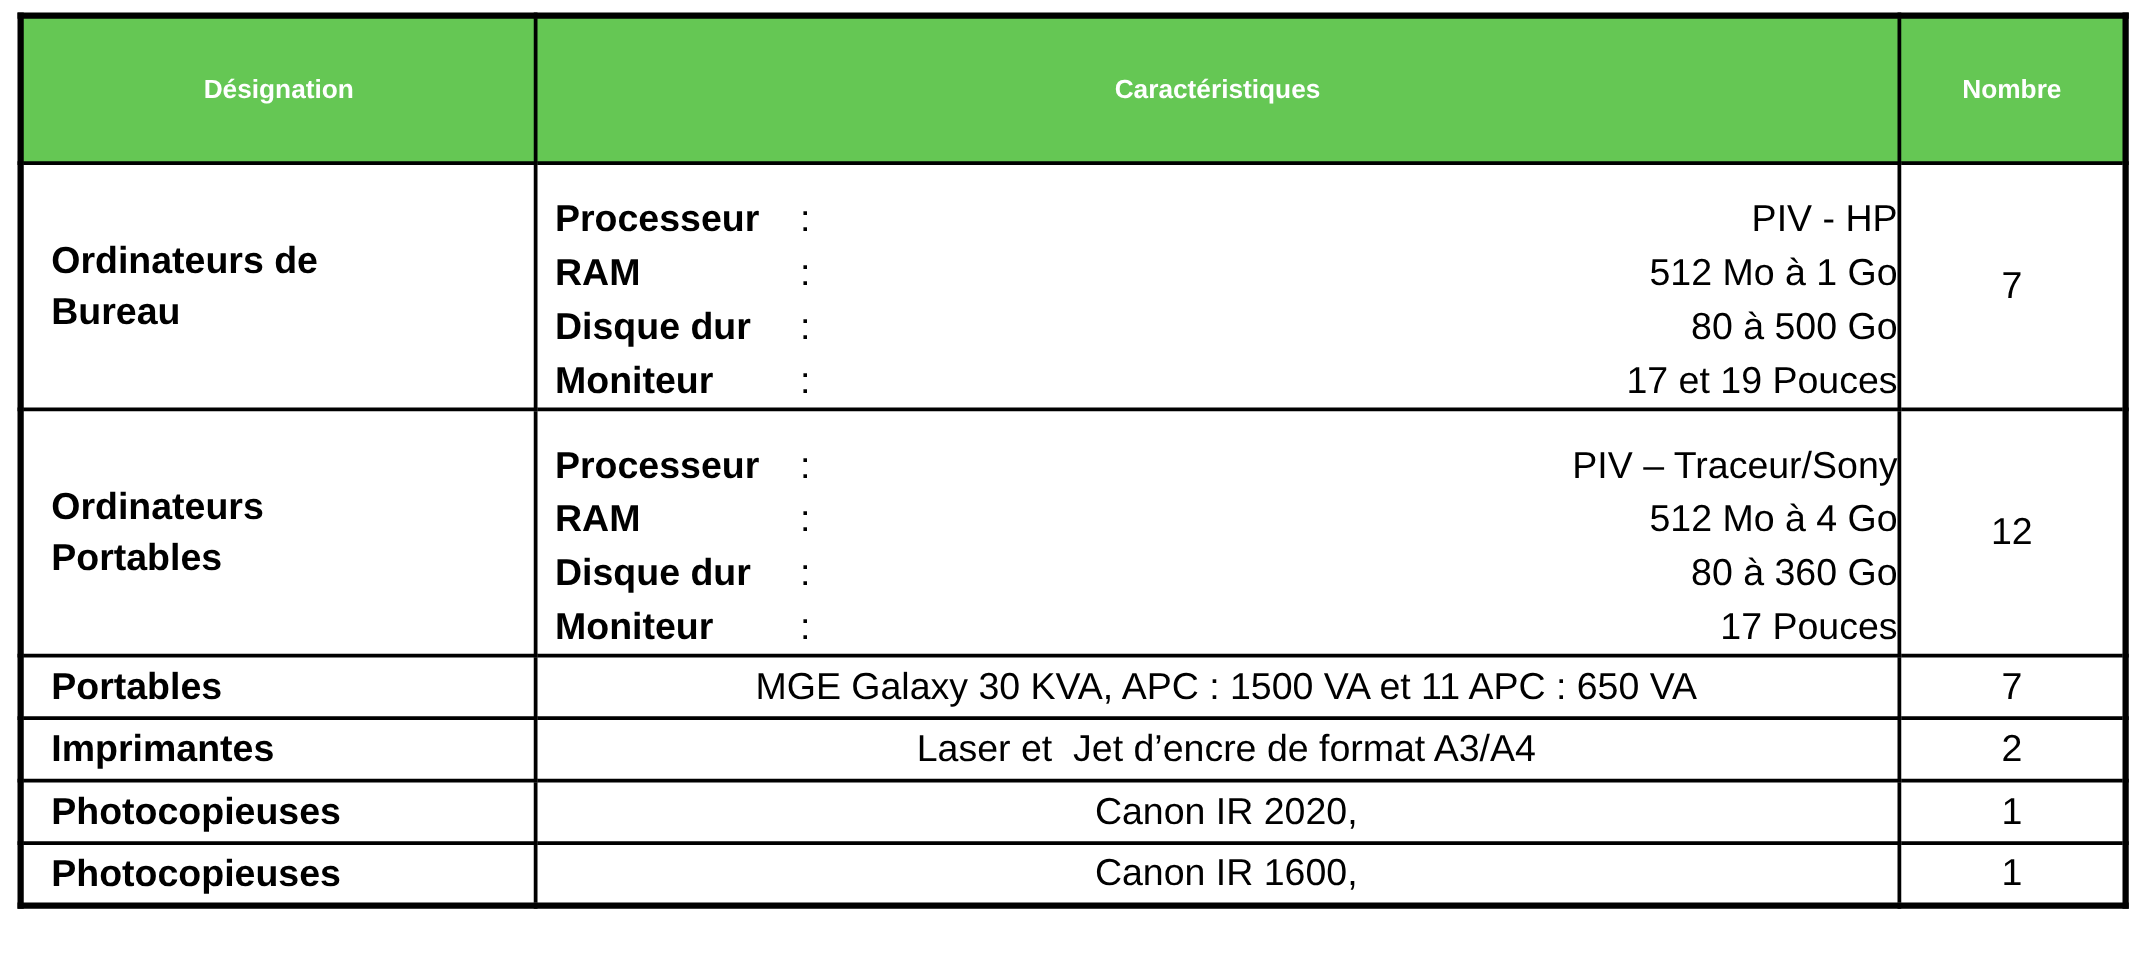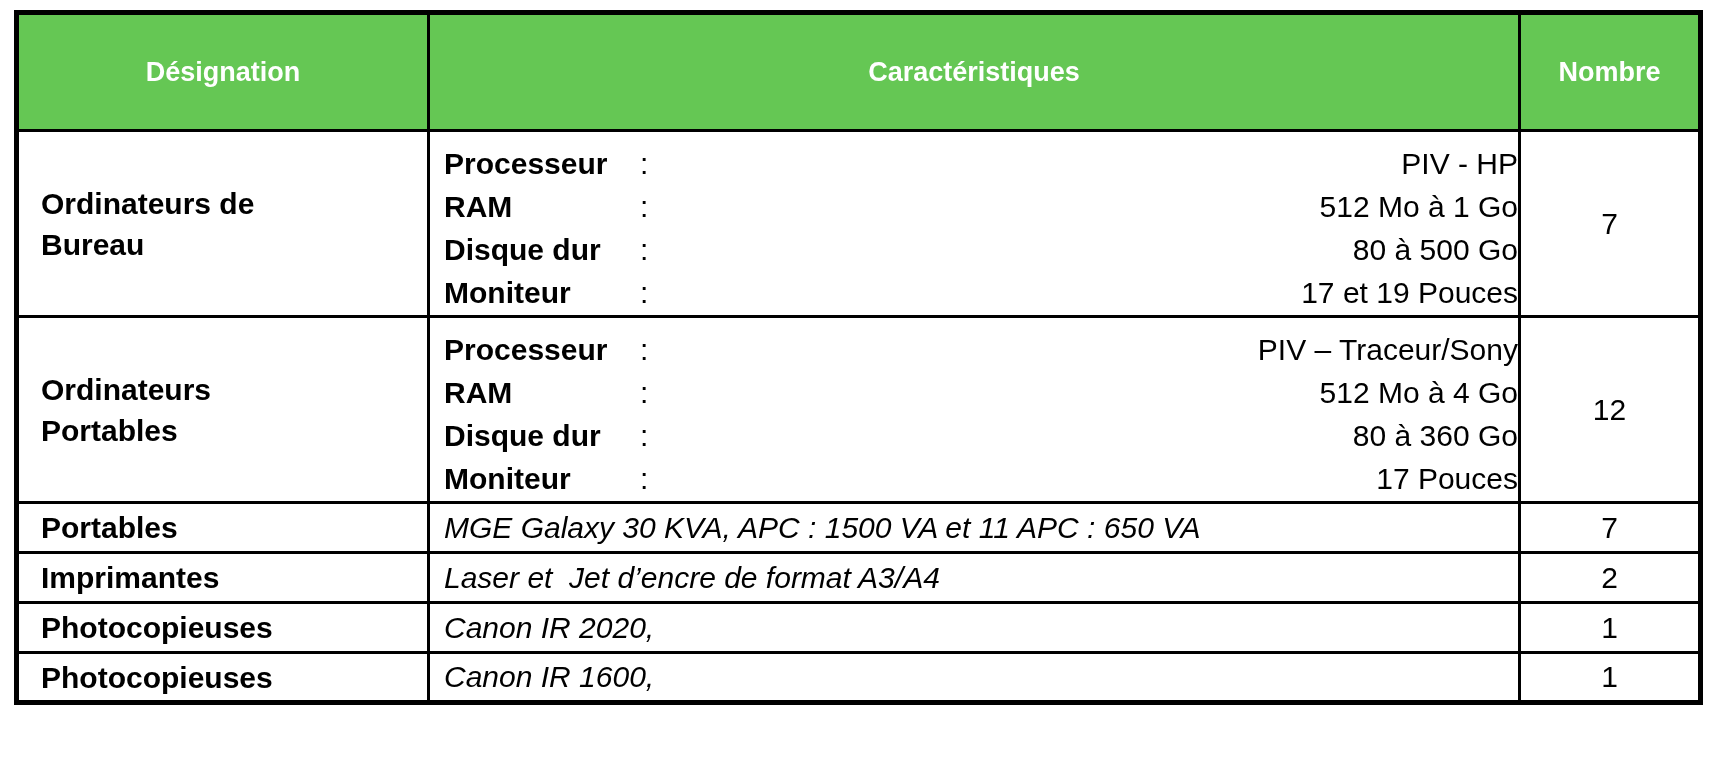--- a/index.html
+++ b/index.html
@@ -24,21 +24,21 @@
   table.equip th, table.equip td {
     border: 3px solid var(--border, #000000);
   }
   col.c1 { width: 412px; }
   col.c2 { width: 1091px; }
   col.c3 { width: 181px; }
 
   th.hdr {
     background: var(--header-bg, #65C754);
     color: var(--header-text, #ffffff);
-    font-size: 27px;
+    font-size: 21px;
     font-weight: bold;
     height: 118px;
     text-align: center;
     vertical-align: middle;
   }
 
   td { font-size: 30px; color: #000000; background: #ffffff; }
 
   tr.spec-row { height: 186px; }
   tr.small-row { height: 50px; }
@@ -46,38 +46,37 @@
   td.designation {
     padding-left: 22px;
     vertical-align: middle;
     white-space: pre-line;
     line-height: 41px;
     text-align: left;
     font-weight: bold;
   }
   td.specs-cell {
     vertical-align: top;
-    padding: 10px 0 0 14px;
+    padding: 22px 0 0 14px;
     margin-top: 10px;
   }
   .spec-line {
     display: grid;
     grid-template-columns: 196px 58px 1fr;
     line-height: 43px;
   }
   .spec-label { font-weight: bold; }
   .spec-sep { text-align: left; }
   .spec-value { white-space: pre-wrap; text-align: right; }
 
   td.carac {
     padding-left: 14px;
     vertical-align: middle;
     white-space: pre-wrap;
-    text-align: left;
-    font-style: italic;
+    text-align: center;
   }
   td.nombre {
     text-align: center;
     vertical-align: middle;
   }
 </style>
 </head>
 <body>
 
 <div class="sheet">

